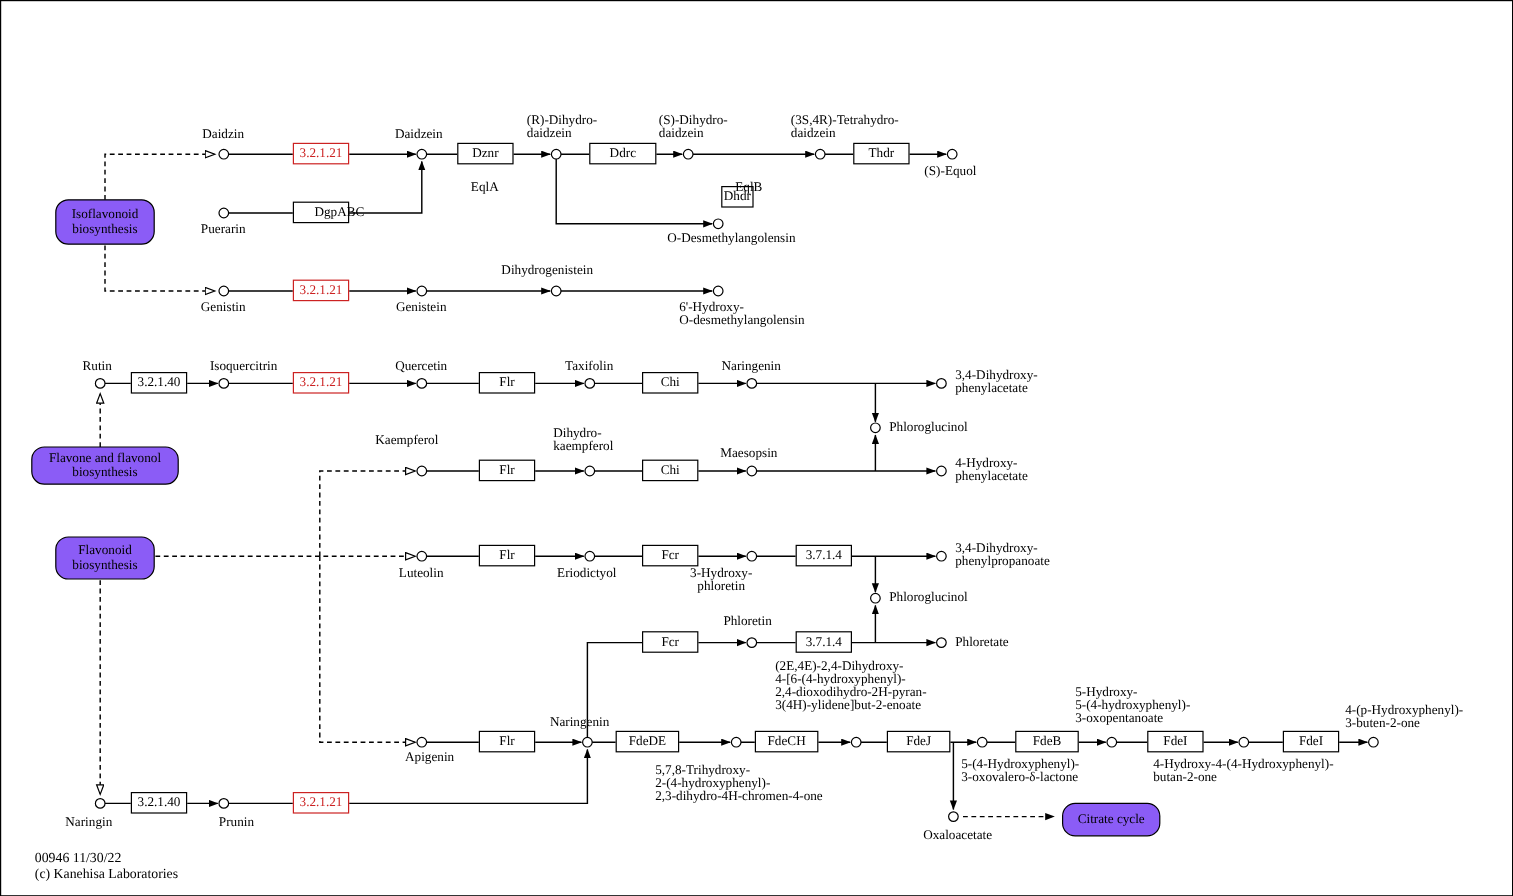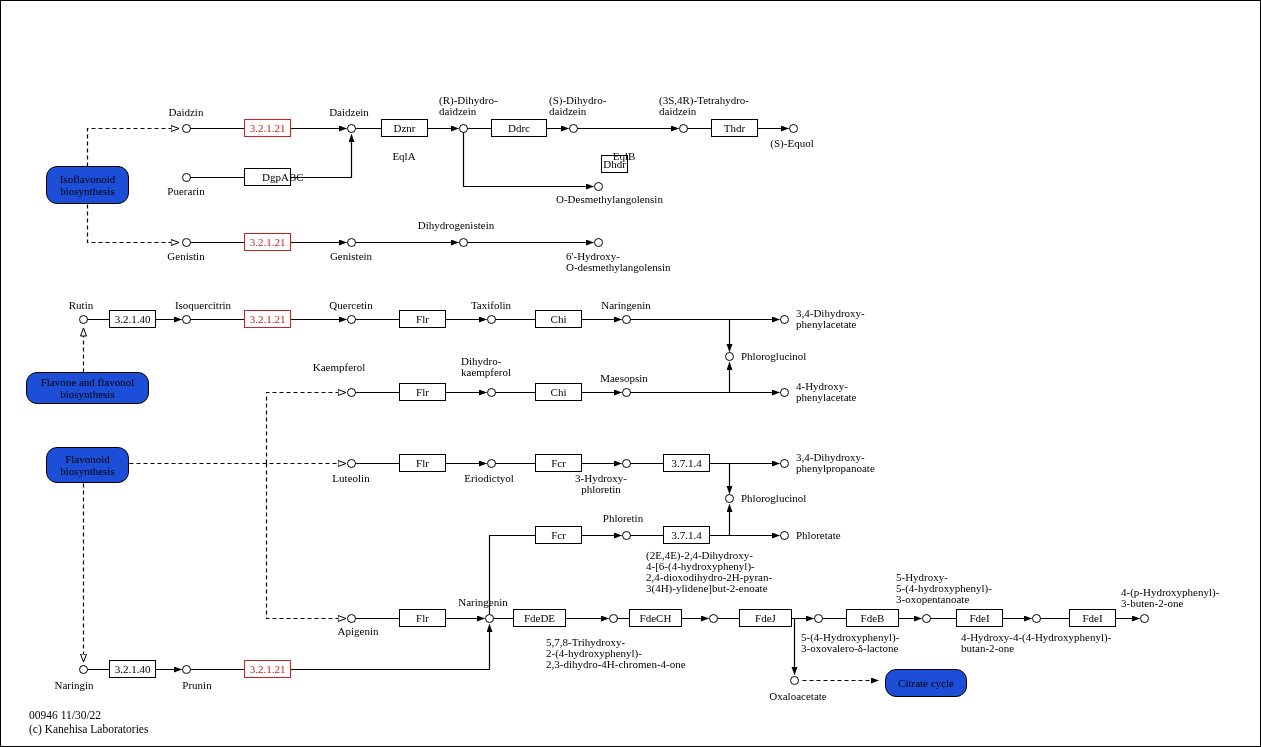--- a/index.html
+++ b/index.html
@@ -15,21 +15,21 @@
     display:flex;align-items:center;justify-content:center;
     font-size:13px;letter-spacing:1.2px;white-space:nowrap;
   }
   .enzyme{
     position:absolute;height:18px;box-sizing:border-box;
     border:1px solid #000;background:#fff;
     font-size:11px;line-height:16px;text-align:center;white-space:nowrap;
   }
   .maplink{
     position:absolute;box-sizing:border-box;border:1px solid #000;border-radius:11px;
-    background:#1d4ed8;display:flex;align-items:center;justify-content:center;
+    background:#8b5cf6;display:flex;align-items:center;justify-content:center;
     text-align:center;font-size:11px;line-height:12px;white-space:pre;
   }
   .compound{
     position:absolute;width:9px;height:9px;box-sizing:border-box;
     border:1.5px solid #000;border-radius:50%;background:#fff;
   }
   .lbl{
     position:absolute;font-size:11px;line-height:11px;white-space:pre;
   }
   .lbl.center{transform:translateX(-50%);text-align:center;}

